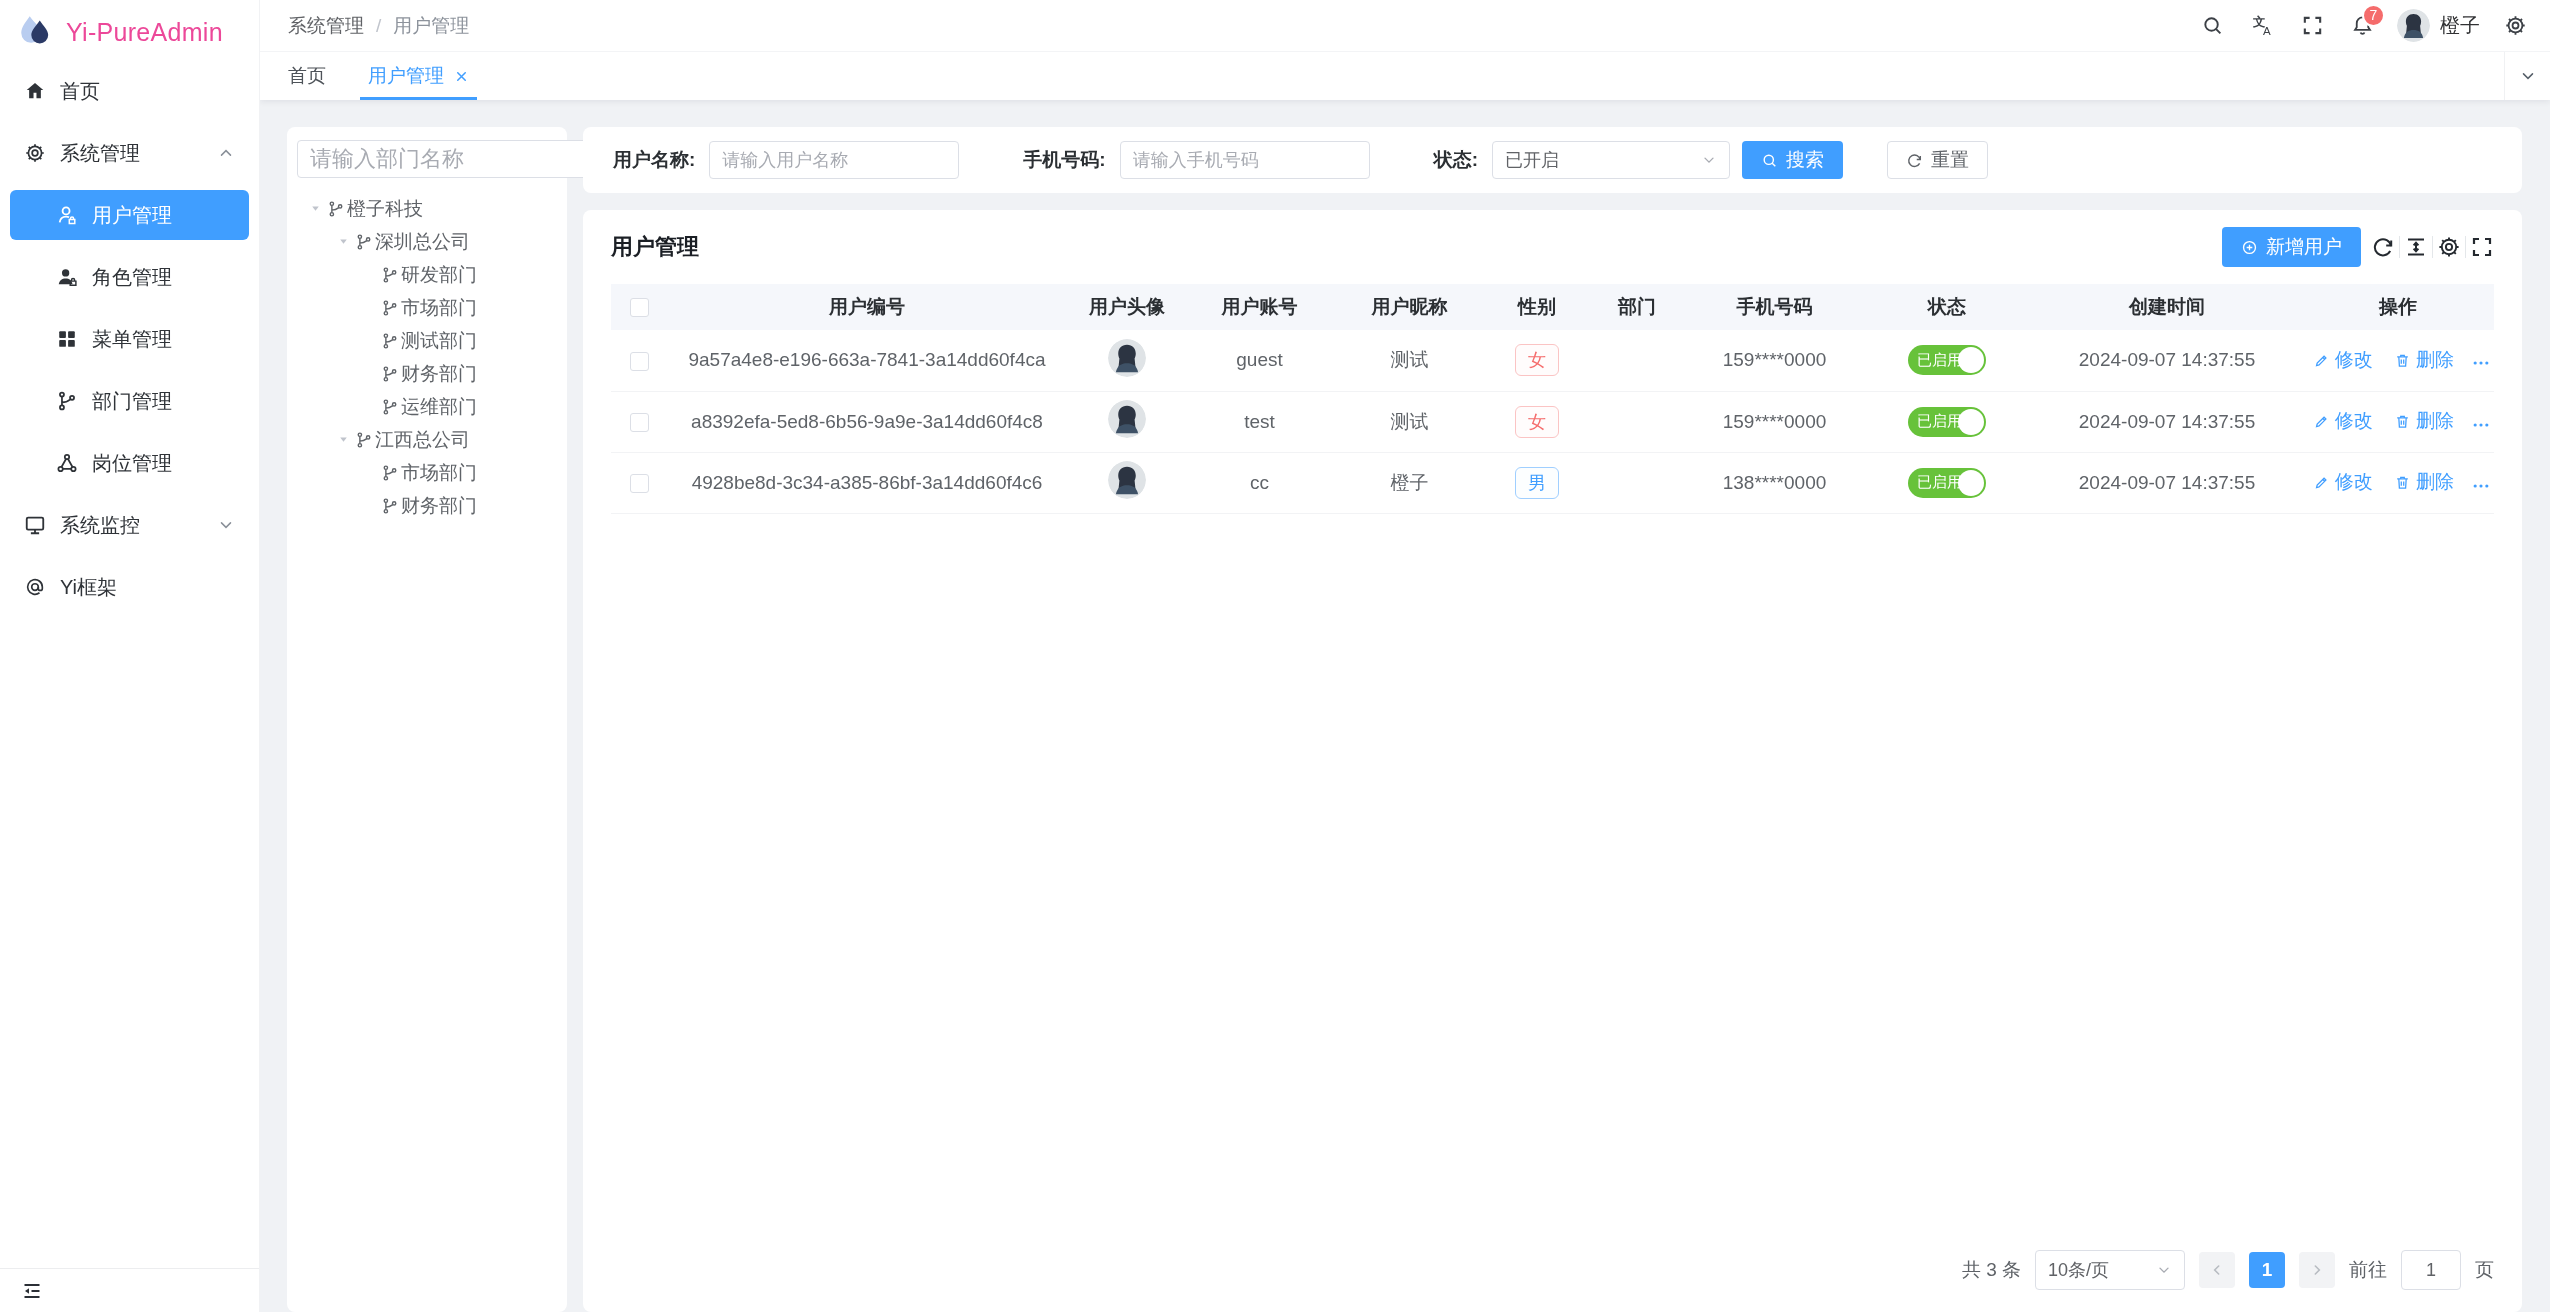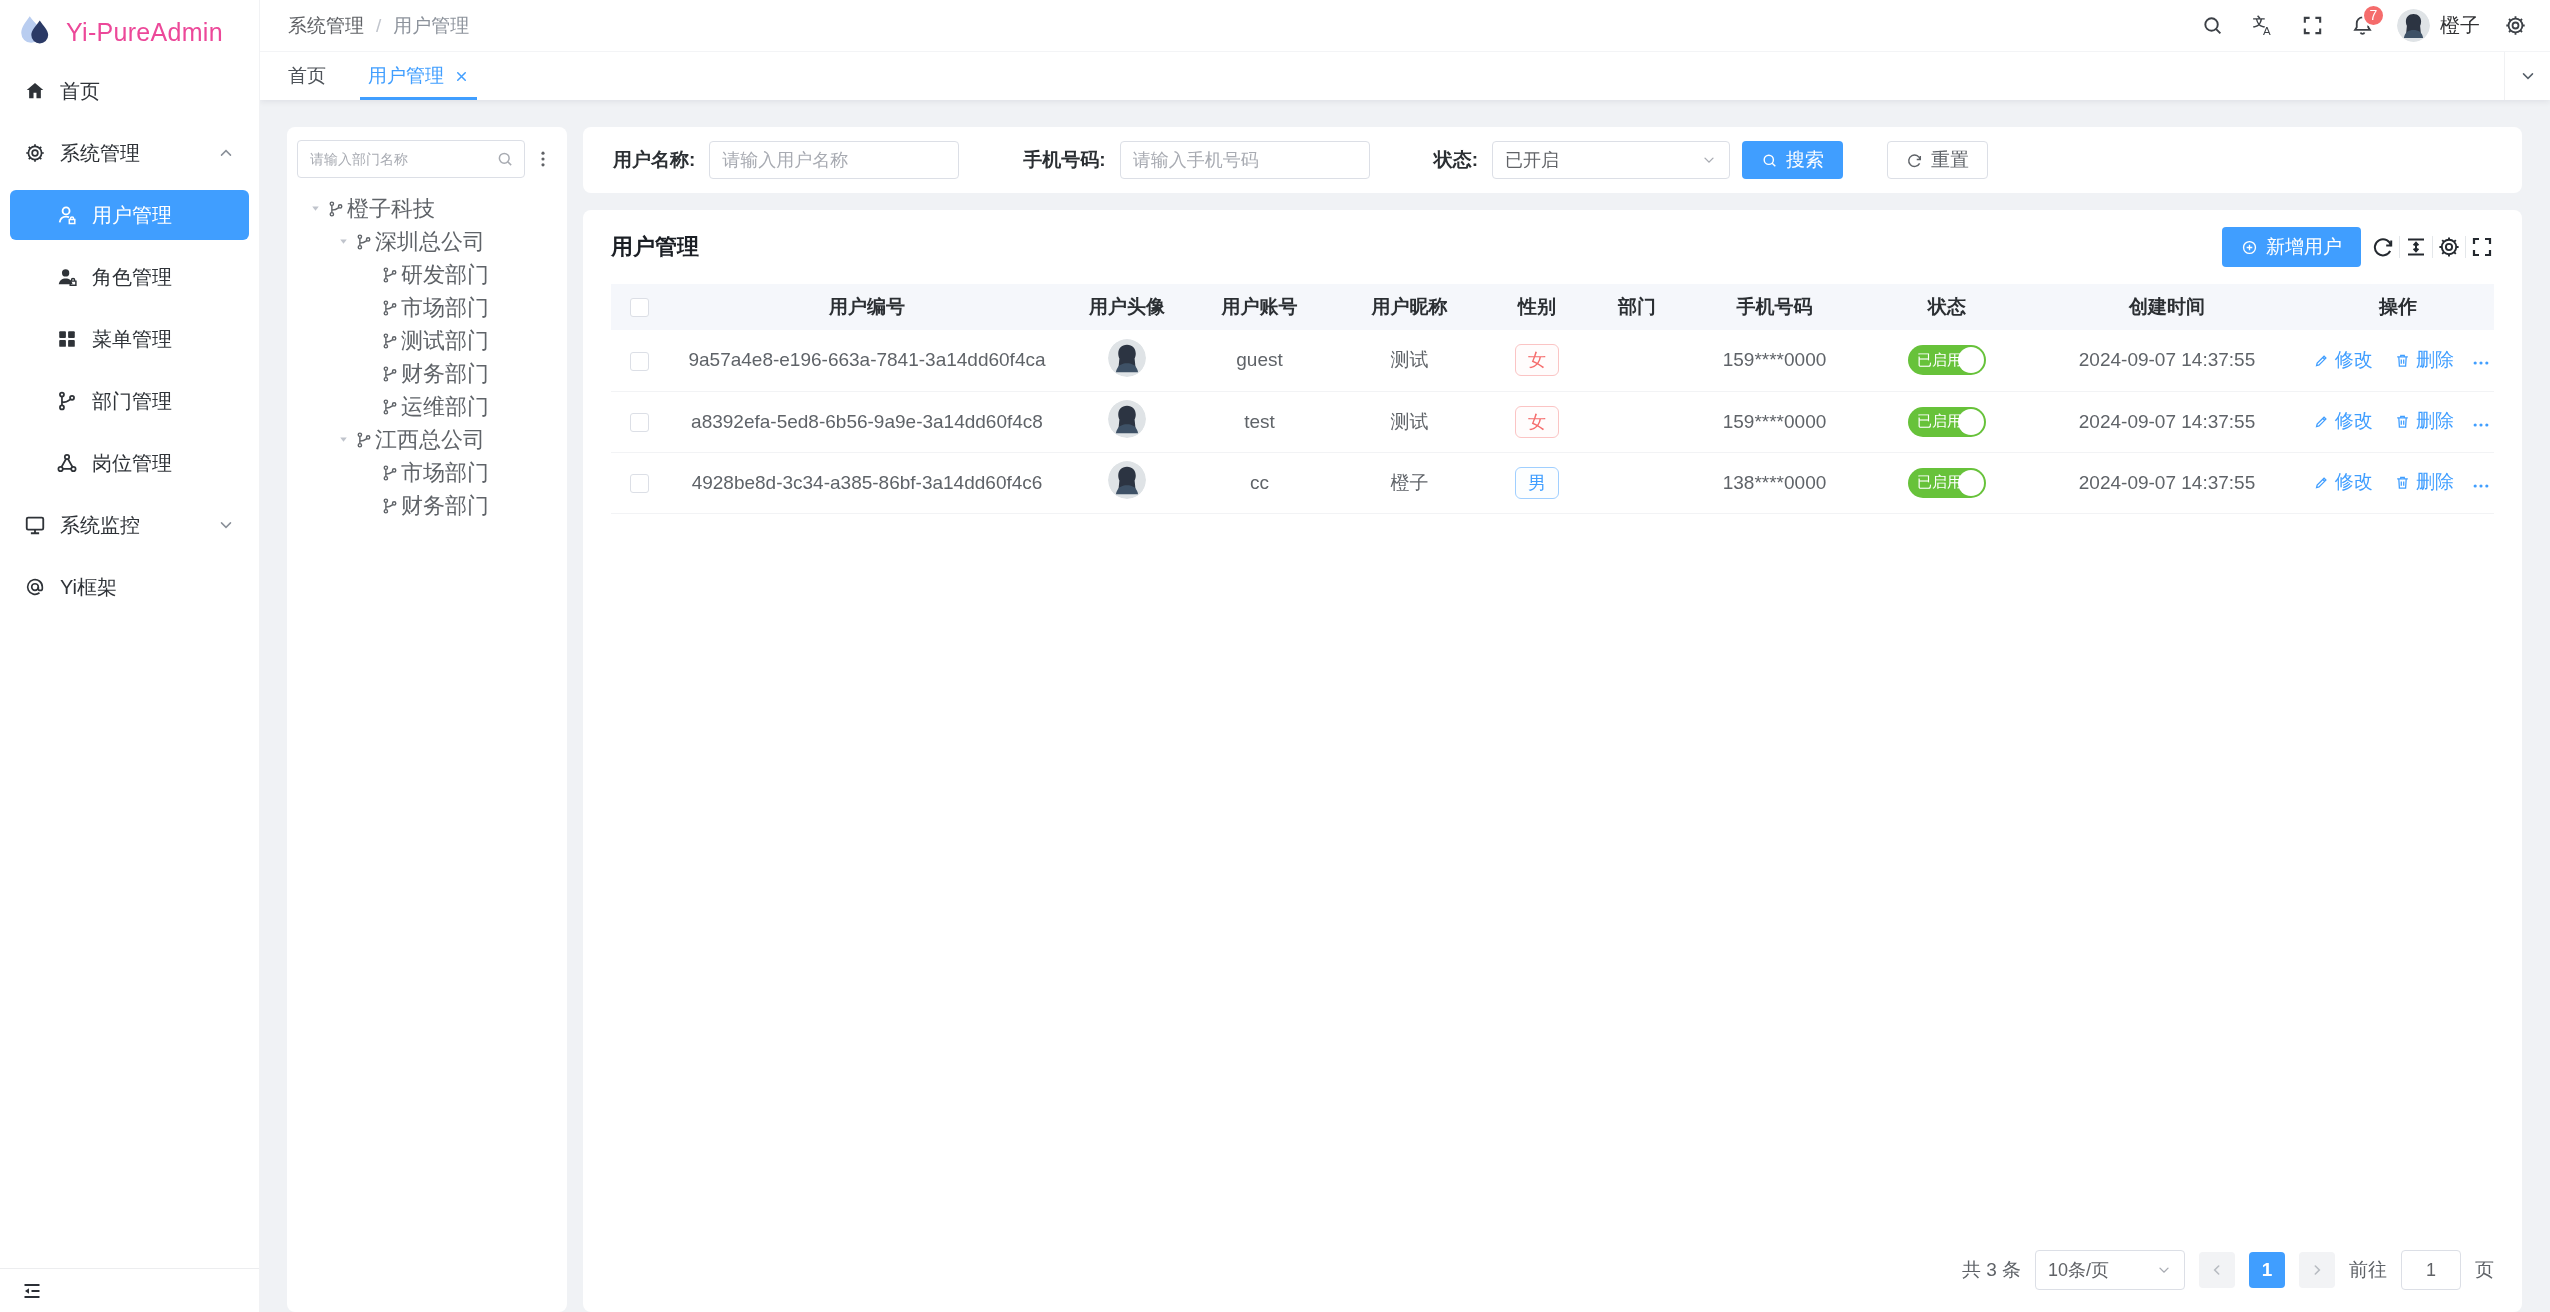--- a/index.html
+++ b/index.html
@@ -63,27 +63,27 @@
   .content { position:absolute; left:260px; top:100px; right:0; bottom:0; background:#f0f2f5;
              padding:27px 28px 0 27px; display:flex; flex-direction:column; }
   .content-row { display:flex; gap:16px; flex:1; min-height:0; }
 
   
   .tree-card { width:280px; flex:none; background:#fff; border-radius:8px; padding:13px 10px;
                display:flex; flex-direction:column; }
   .tree-search-row { display:flex; align-items:center; gap:4px; }
   .tree-search { flex:1; height:38px; border:1px solid #dcdfe6; border-radius:4px; display:flex;
                  align-items:center; padding:0 10px 0 12px; background:#fff; }
-  .tree-search input { border:none; outline:none; flex:1; min-width:0; font-size:14px; color:#606266; background:transparent;
+  .tree-search input { border:none; outline:none; flex:1; min-width:0; font-size:22px; color:#606266; background:transparent;
                        font-family:"Liberation Sans","DejaVu Sans",sans-serif; }
   .tree-search input::placeholder { color:#a8abb2; }
   .tree-search svg { width:18px; height:18px; color:#a8abb2; }
   .more-v { width:28px; display:flex; justify-content:center; color:#606266; cursor:pointer; }
   .more-v svg { width:20px; height:20px; }
-  .tree-list { margin-top:14px; font-size:22px; color:#5f6368; }
+  .tree-list { margin-top:14px; font-size:19px; color:#5f6368; }
   .tnode { height:33px; display:flex; align-items:center; cursor:pointer; white-space:nowrap; }
   .tnode .caret { width:24px; display:flex; justify-content:center; color:#c0c4cc; flex:none; }
   .tnode .caret svg { width:13px; height:13px; }
   .tnode .b-ico { width:18px; height:18px; margin-right:2px; color:#5f6368; flex:none; }
   .tnode.l0 { padding-left:6px; }
   .tnode.l1 { padding-left:34px; }
   .tnode.l2 { padding-left:84px; }
 
   
   .main-col { flex:1; display:flex; flex-direction:column; gap:17px; min-width:0; }

